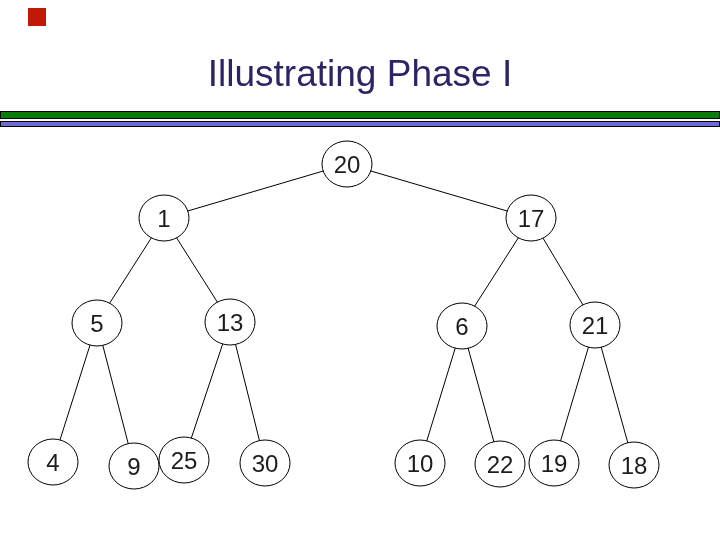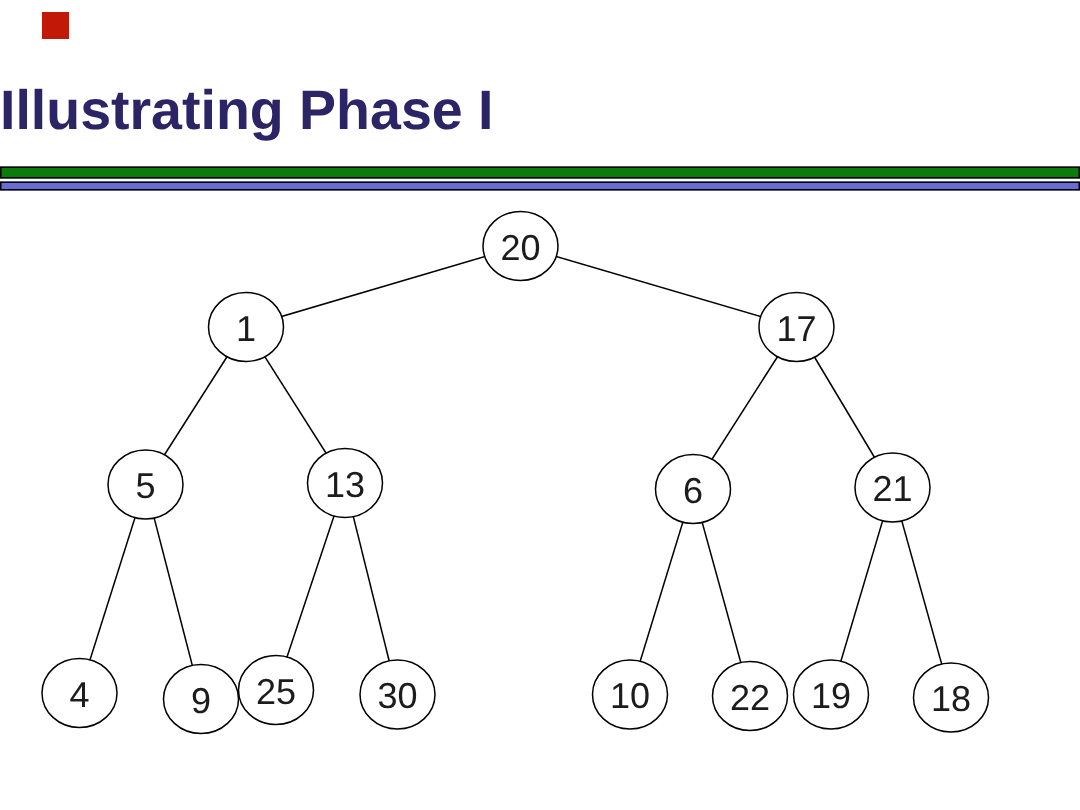--- a/index.html
+++ b/index.html
@@ -21,23 +21,23 @@
     top: 8px;
     width: 18px;
     height: 18px;
   }
   .slide-title {
     position: absolute;
     left: 0;
     right: 0;
     top: 54px;
     margin: 0;
-    text-align: left;
+    text-align: center;
     font-size: 37px;
-    font-weight: 700;
+    font-weight: 400;
     letter-spacing: 0px;
     line-height: 1.1;
     font-family: "Liberation Sans", "DejaVu Sans", sans-serif;
   }
   .accent-bar {
     position: absolute;
     left: 0;
     width: 718px;
     border: 1px solid #000000;
   }

